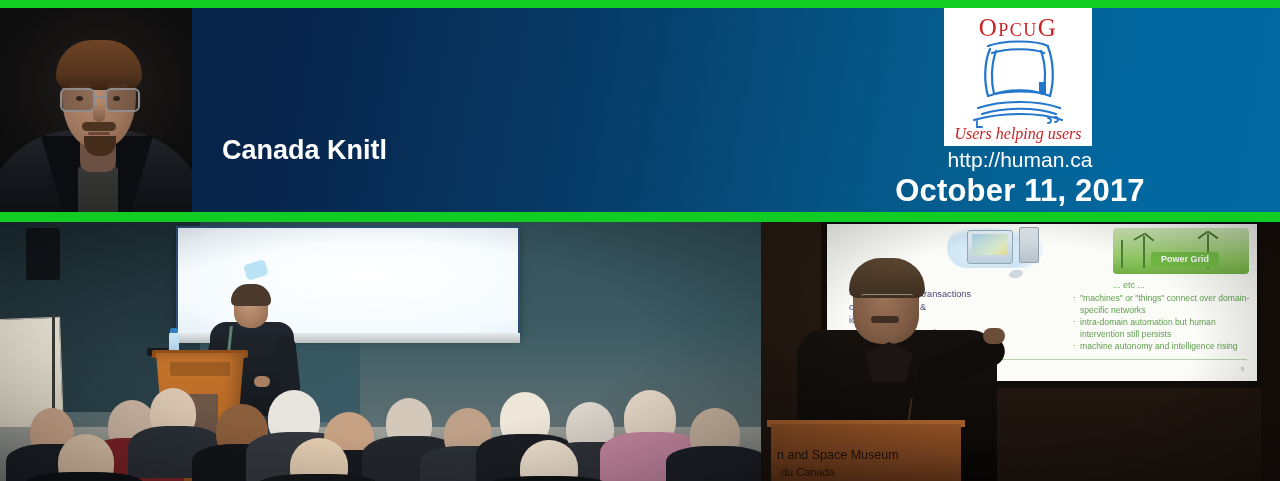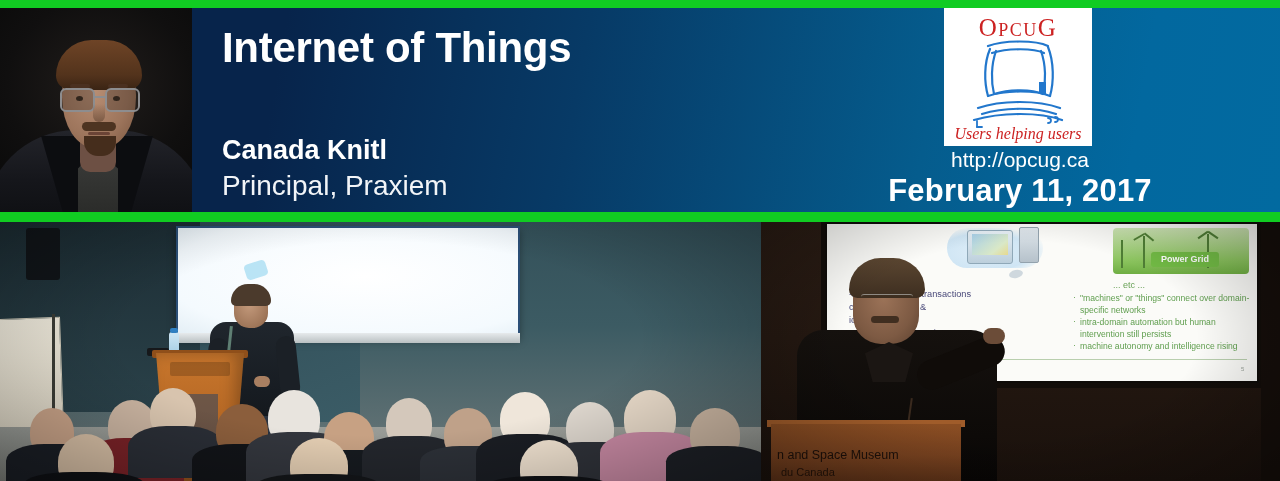--- a/index.html
+++ b/index.html
@@ -659,23 +659,21 @@
       <div class="lens l"></div>
       <div class="lens r"></div>
       <div class="bridge"></div>
     </div>
     <div class="p-nose"></div>
     <div class="p-stache"></div>
     <div class="p-mouth"></div>
     <div class="p-beard"></div>
   </div>
 
-  <div id="title">Internet of Things</div>
   <div id="speaker-name">Canada Knitl</div>
-  <div id="speaker-role">Principal, Praxiem</div>
 
   <div id="logo-box">
     <svg id="logo-svg" viewBox="0 0 148 138" xmlns="http://www.w3.org/2000/svg">
       <rect x="0" y="0" width="148" height="138" fill="#ffffff"></rect>
       <text x="74" y="28" text-anchor="middle" font-family="Liberation Serif, serif" font-size="25" fill="#cc2222" letter-spacing="1.5">O<tspan font-size="18">PCU</tspan><tspan font-size="25">G</tspan></text>
       <g fill="none" stroke="#2277cc" stroke-width="2.2" stroke-linecap="round">
         <path d="M44 38 C 60 32, 92 32, 104 38"></path>
         <path d="M48 45 C 64 40, 90 40, 100 45"></path>
         <path d="M46 41 C 40 55, 40 74, 44 88"></path>
         <path d="M52 43 C 47 57, 47 74, 50 86"></path>
@@ -691,22 +689,22 @@
       <g fill="none" stroke="#2277cc" stroke-width="1.8" stroke-linecap="round">
         <path d="M33 113 l0 6"></path>
         <path d="M33 119 l5 0"></path>
         <path d="M104 110 c4 0 4 5 0 5"></path>
         <path d="M111 109 c4 0 4 5 0 5"></path>
       </g>
       <text x="74" y="131" text-anchor="middle" font-family="Liberation Serif, serif" font-style="italic" font-size="16" fill="#cc2222">Users helping users</text>
     </svg>
   </div>
 
-  <div id="site-url">http://opcug.ca</div>
-  <div id="event-date">February 11, 2017</div>
+  <div id="site-url">http://human.ca</div>
+  <div id="event-date">October 11, 2017</div>
 
   <div class="green-rule green-top"></div>
   <div class="green-rule green-mid"></div>
 
   <div id="photo-strip">
 
     <div id="photo-left">
       <div class="room-wall"></div>
       <div class="room-wall-dark"></div>
       <div class="wall-panel"></div>

